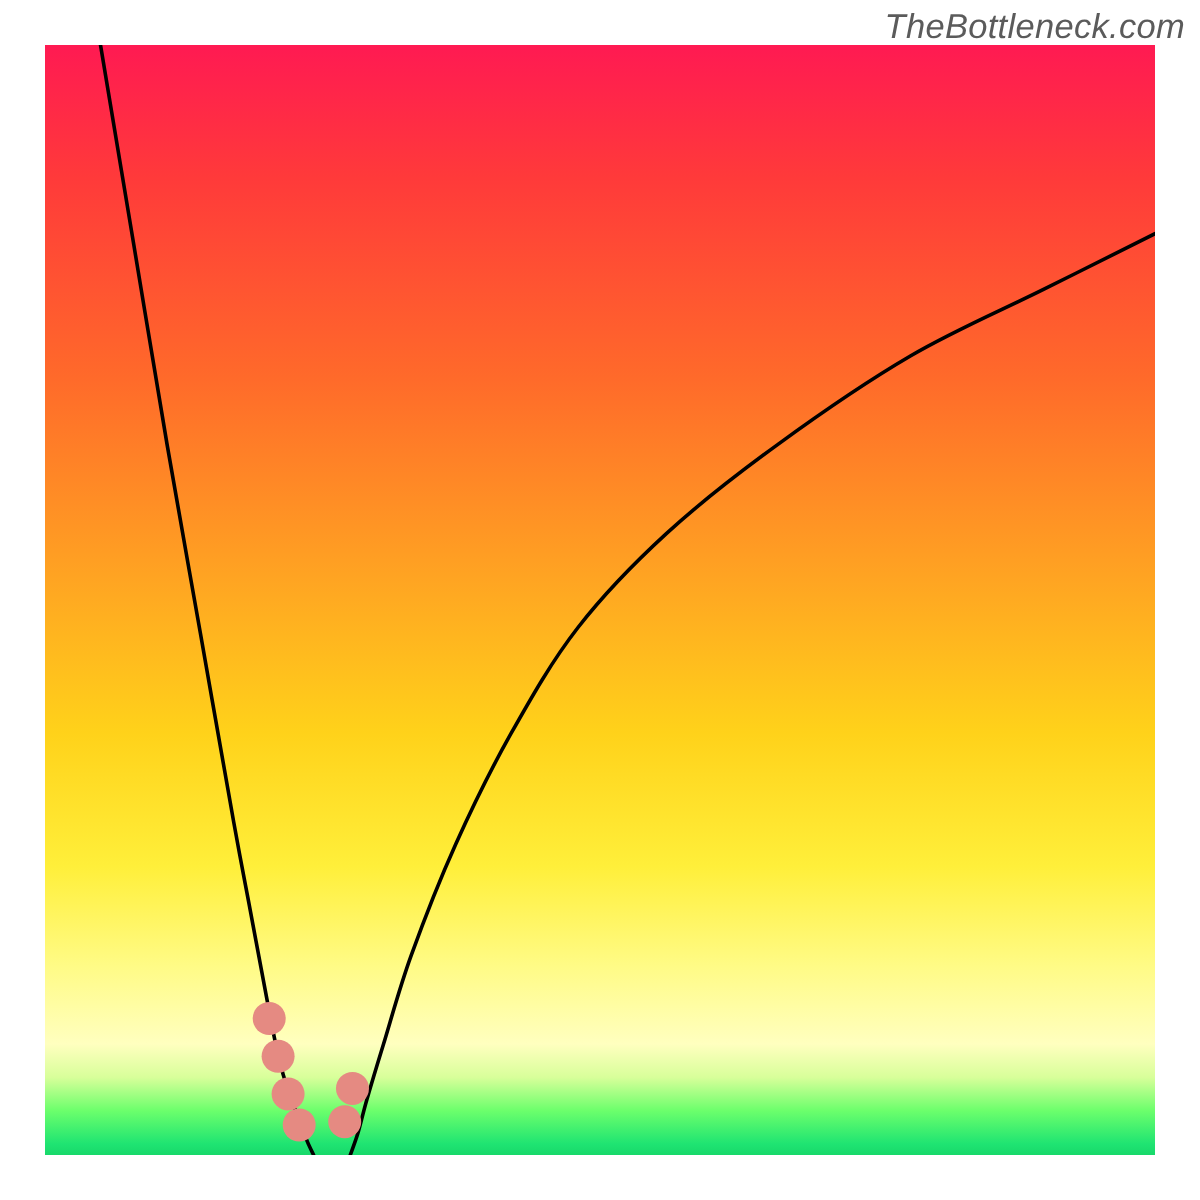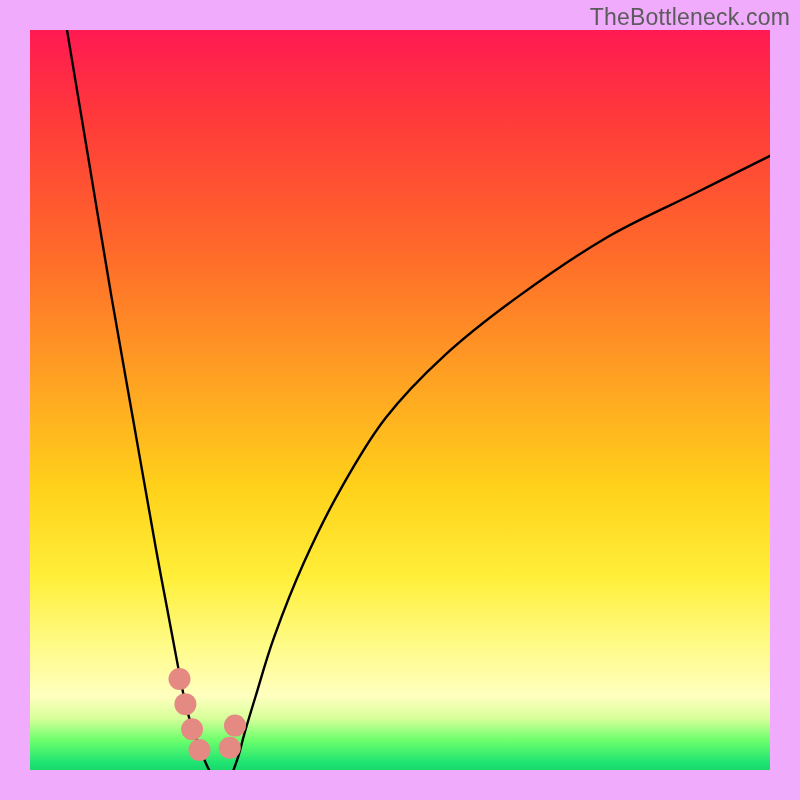--- a/index.html
+++ b/index.html
@@ -9,21 +9,22 @@
     height: 800px;
     background: #000;
     overflow: hidden;
   }
   .frame {
     position: absolute;
     left: 0;
     top: 0;
     width: 800px;
     height: 800px;
-    background: #f0abfc;
+    background: #ffffff;
+    font-style: italic;
   }
   .plot {
     position: absolute;
     left: 30px;
     top: 30px;
     width: 740px;
     height: 740px;
     
     background: linear-gradient(
       to bottom,

